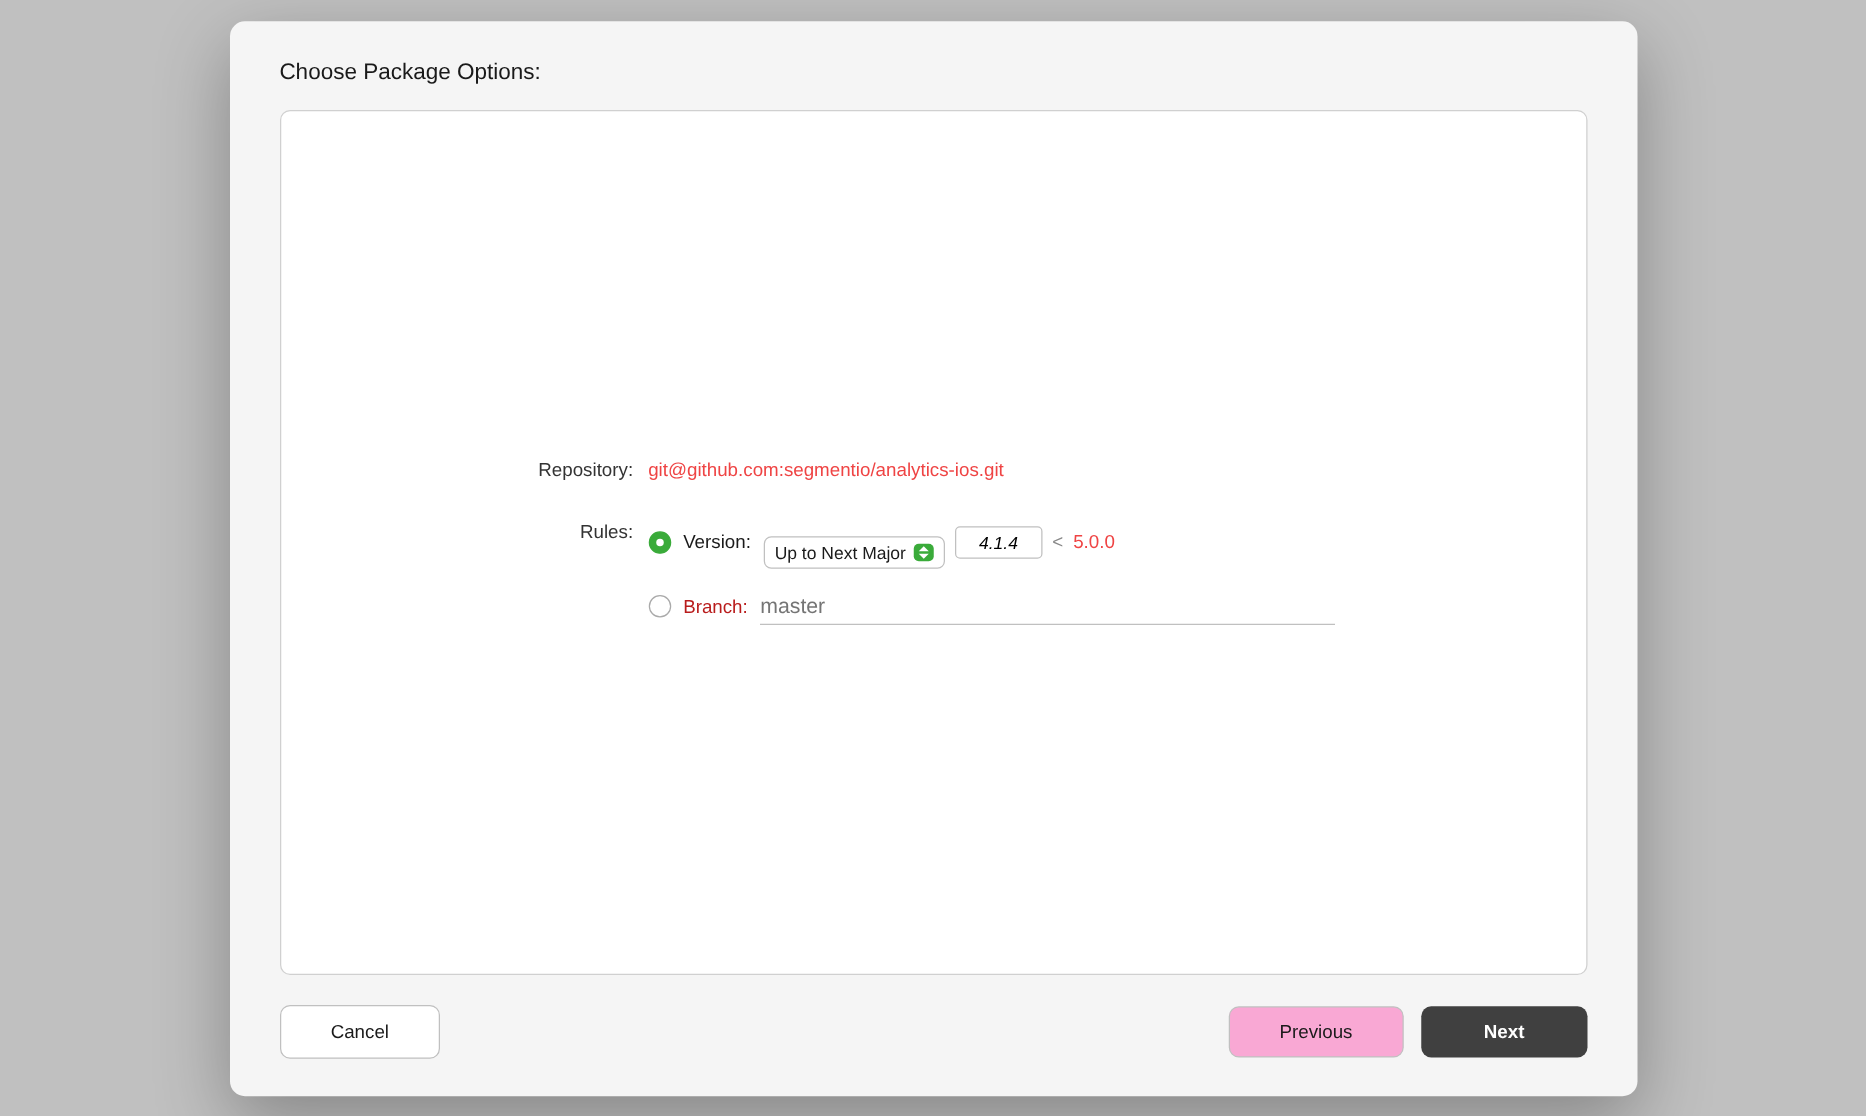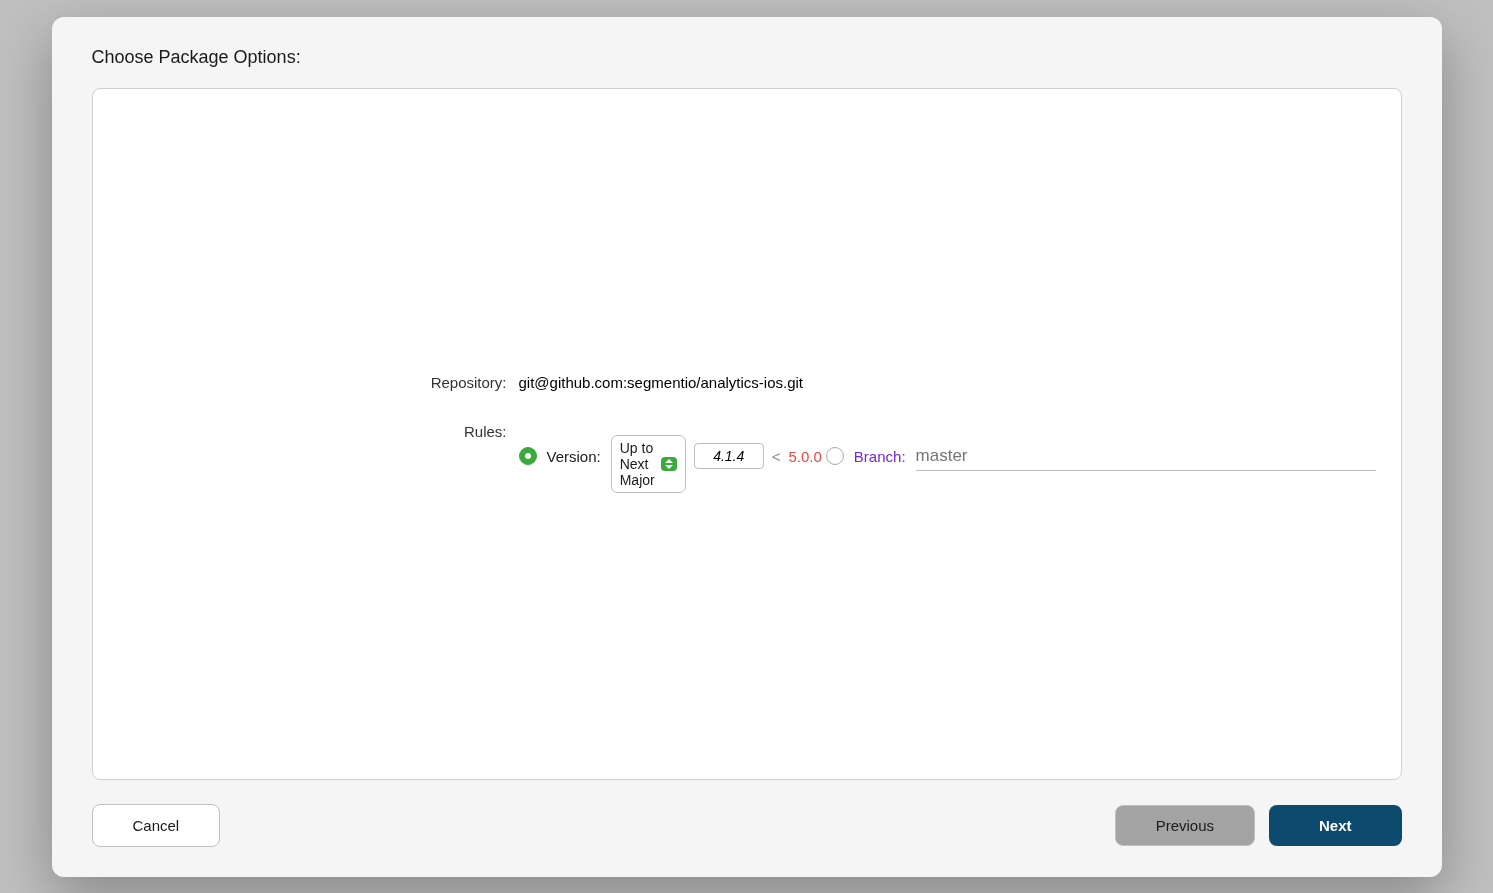--- a/index.html
+++ b/index.html
@@ -12,21 +12,21 @@
       width: 1493px;
       height: 893px;
       background-color: #c0c0c0;
       display: flex;
       align-items: center;
       justify-content: center;
       font-family: -apple-system, BlinkMacSystemFont, "San Francisco", "Helvetica Neue", sans-serif;
     }
 
     .dialog {
-      width: 1390px;
+      width: 1126px;
       height: 860px;
       background-color: #f5f5f5;
       border-radius: 12px;
       box-shadow: 0 20px 60px rgba(0,0,0,0.3);
       display: flex;
       flex-direction: column;
       padding: 30px 40px 30px 40px;
     }
 
     .dialog-title {
@@ -63,43 +63,43 @@
     .repo-label {
       font-size: 15px;
       color: #333;
       font-weight: 500;
       min-width: 110px;
       text-align: right;
     }
 
     .repo-value {
       font-size: 15px;
-      color: #000000;
+      color: #ef4444;
       font-weight: 500;
     }
 
     .rules-section {
       display: flex;
       align-items: flex-start;
       gap: 12px;
     }
 
     .rules-label {
       font-size: 15px;
       color: #333;
       font-weight: 500;
       min-width: 110px;
       text-align: right;
       padding-top: 4px;
     }
 
     .rules-options {
       display: flex;
-      flex-direction: row;
-      gap: 4px;
+      flex-direction: column;
+      gap: 16px;
     }
 
     .rule-option {
       display: flex;
       align-items: center;
       gap: 10px;
     }
 
     .radio-btn {
       width: 18px;
@@ -205,21 +205,21 @@
     }
 
     .branch-row, .commit-row {
       display: flex;
       align-items: center;
       gap: 10px;
     }
 
     .branch-label, .commit-label {
       font-size: 15px;
-      color: #6d28d9;
+      color: #b91c1c;
       font-weight: 500;
     }
 
     .text-input {
       border: none;
       border-bottom: 1px solid #c0c0c0;
       outline: none;
       font-size: 17px;
       color: #aaa;
       padding: 4px 0;
@@ -254,32 +254,32 @@
       font-family: inherit;
       text-align: center;
     }
 
     .right-buttons {
       display: flex;
       gap: 14px;
     }
 
     .previous-btn {
-      background: #a3a3a3;
+      background: #f9a8d4;
       border: 1px solid #c0c0c0;
       border-radius: 8px;
       padding: 4px 40px;
       font-size: 15px;
       color: #1a1a1a;
       cursor: pointer;
       font-family: inherit;
     }
 
     .next-btn {
-      background: #0c4a6e;
+      background: #404040;
       border: none;
       border-radius: 8px;
       padding: 12px 50px;
       font-size: 15px;
       font-weight: 600;
       color: white;
       cursor: pointer;
       font-family: inherit;
       text-align: center;
     }

